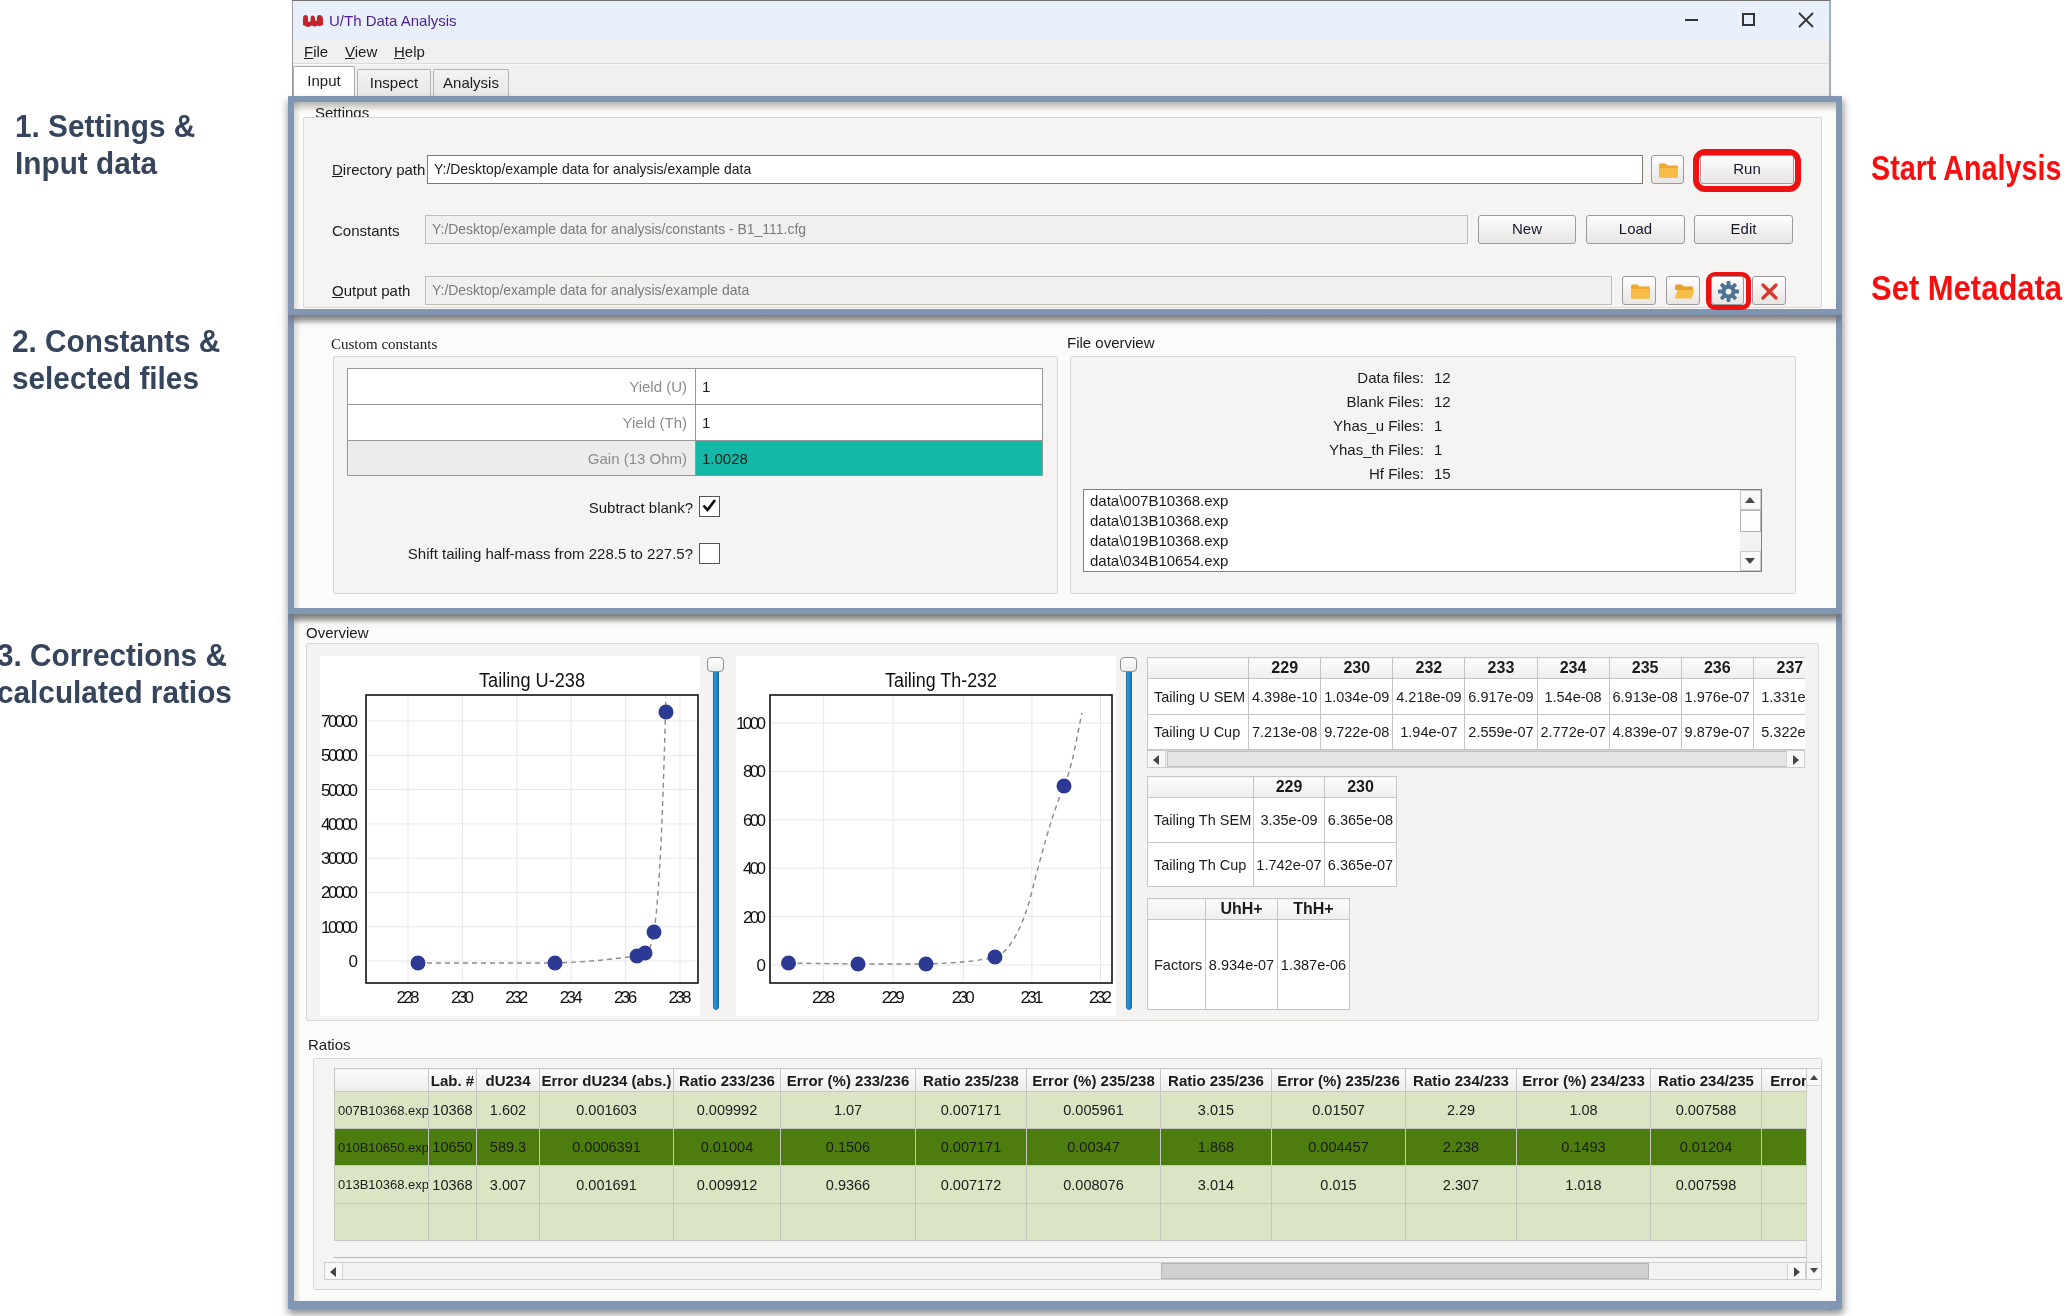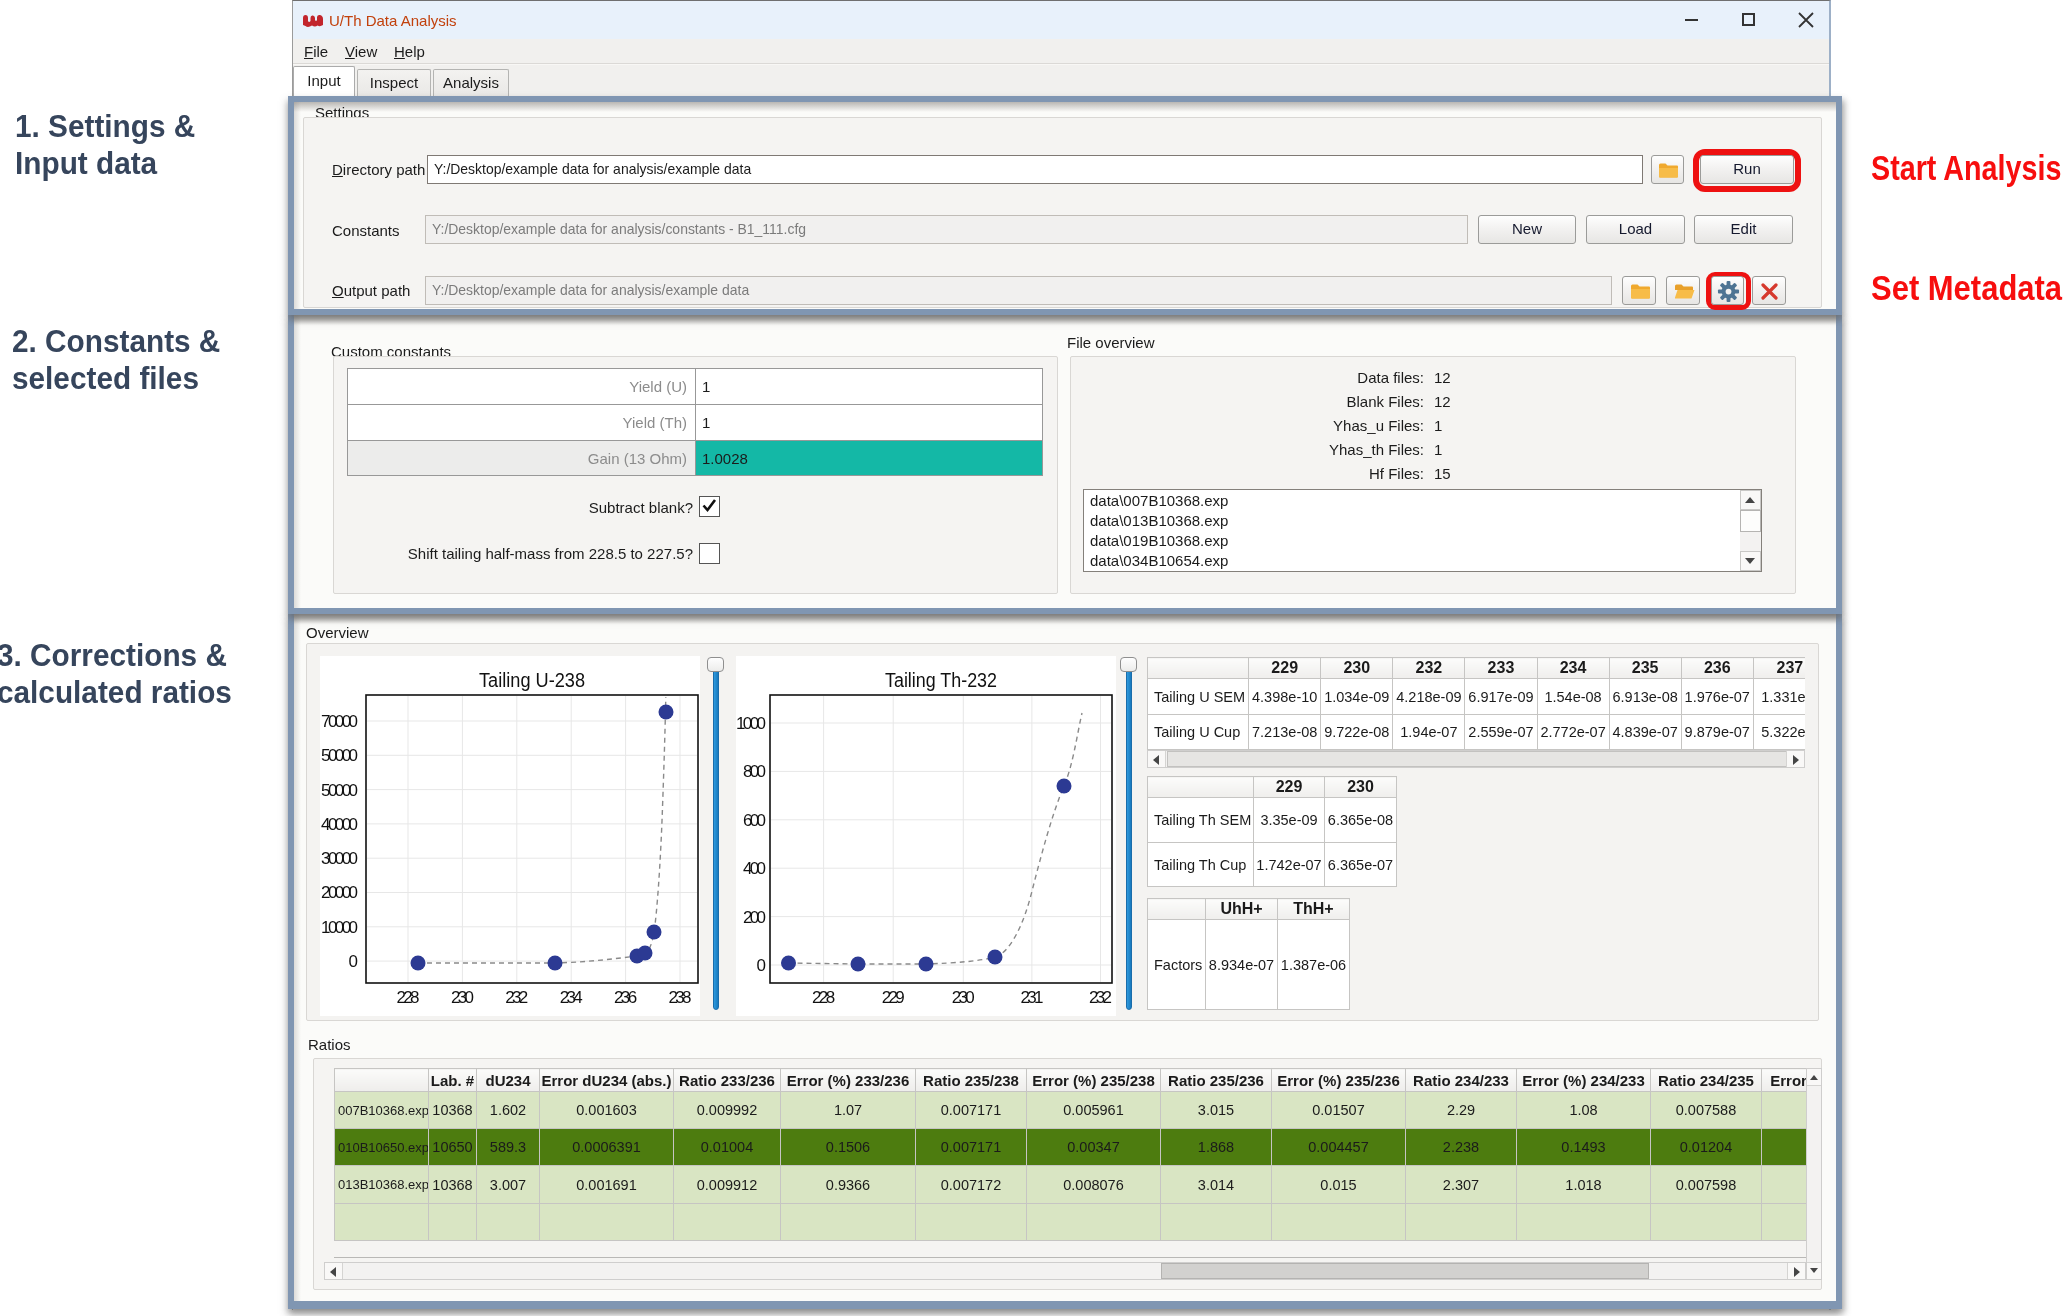--- a/index.html
+++ b/index.html
@@ -44,21 +44,21 @@
 <div class="abs" id="appwin" style="left:292px; top:0; width:1539px; height:1310px; background:#f8f7f5; border-top:1px solid #6f6f6f; border-left:1px solid #9b9b9b; border-right:2px solid #9db0c7;">
 
   <div class="abs" style="left:0; top:0; width:100%; height:38px; background:#e8f1fb;"></div>
 
   <div class="abs" style="left:0; top:38px; width:100%; height:25px; background:#f1f0ee; border-bottom:1px solid #dbd9d6;"></div>
   <div class="abs" style="left:0; top:64px; width:100%; height:32px; background:#f1f0ee;"></div>
 
   <svg class="abs" style="left:9px; top:11px;" width="22" height="16" viewBox="0 0 22 16">
     <path d="M1 13 L1 6 Q1 3 3.5 3 Q6 3 6 6 L6 9 Q7 11 8.5 9 L8.5 6 Q8.5 3 11 3.5 Q13 4 13 6 L13 8 Q14 10 15 8 L15 5 Q15.5 2.5 18 3 Q21 3.8 21 7 L21 13 Q18 15 15.5 13.5 Q13 15.5 10 13.5 Q6 16 3.5 14 Z" fill="#c2252c"></path>
   </svg>
-  <div class="abs" style="left:36px; top:11px; font-size:15px; color:#c2410c;">U/Th Data Analysis</div>
+  <div class="abs" style="left:36px; top:11px; font-size:15px; color:#4c1d95;">U/Th Data Analysis</div>
 
   <div class="abs" style="left:1392px; top:18px; width:13px; height:2px; background:#333;"></div>
   <div class="abs" style="left:1449px; top:12px; width:13px; height:13px; border:2px solid #333;"></div>
   <svg class="abs" style="left:1505px; top:11px;" width="16" height="16" viewBox="0 0 16 16">
       <path d="M1 1 L15 15 M15 1 L1 15" stroke="#333" stroke-width="1.8"></path>
     </svg>
 
   <div class="abs" style="left:11px; top:42px; font-size:15px;"><u>F</u>ile</div>
   <div class="abs" style="left:52px; top:42px; font-size:15px;"><u>V</u>iew</div>
   <div class="abs" style="left:101px; top:42px; font-size:15px;"><u>H</u>elp</div>
@@ -125,21 +125,21 @@
         <path d="M2 2 L15 15 M15 2 L2 15" stroke="#d6392e" stroke-width="3.2" stroke-linecap="round"></path>
       </svg>
   </div>
 </div>
 
 <div class="bluebox" style="top:315px; height:299px; z-index:20; border-top:none;">
   <div class="itsh"></div>
     <div class="ilsh"></div>
 </div>
 <div class="abs" id="sec2" style="left:0; top:0; z-index:21;">
-  <div class="lbl" style="left:331px; top:343px;">Custom constants</div>
+  <div class="lbl" style="left:331px; top:336px;font-family:Liberation Serif, serif;">Custom constants</div>
   <div class="gbox" style="left:333px; top:356px; width:725px; height:238px;"></div>
 
   <table class="tbl" style="left:347px; top:368px; width:696px; height:107px; background:#fff;">
     <tbody>
         <tr style="height:36px;">
       <td style="width:348px; text-align:right; padding-right:8px; color:#8c8c8c; border-color:#989898;">Yield (U)</td>
       <td style="padding-left:6px; border-color:#989898;">1</td>
     </tr>
     <tr style="height:36px;">
       <td style="text-align:right; padding-right:8px; color:#8c8c8c; border-color:#989898;">Yield (Th)</td>

